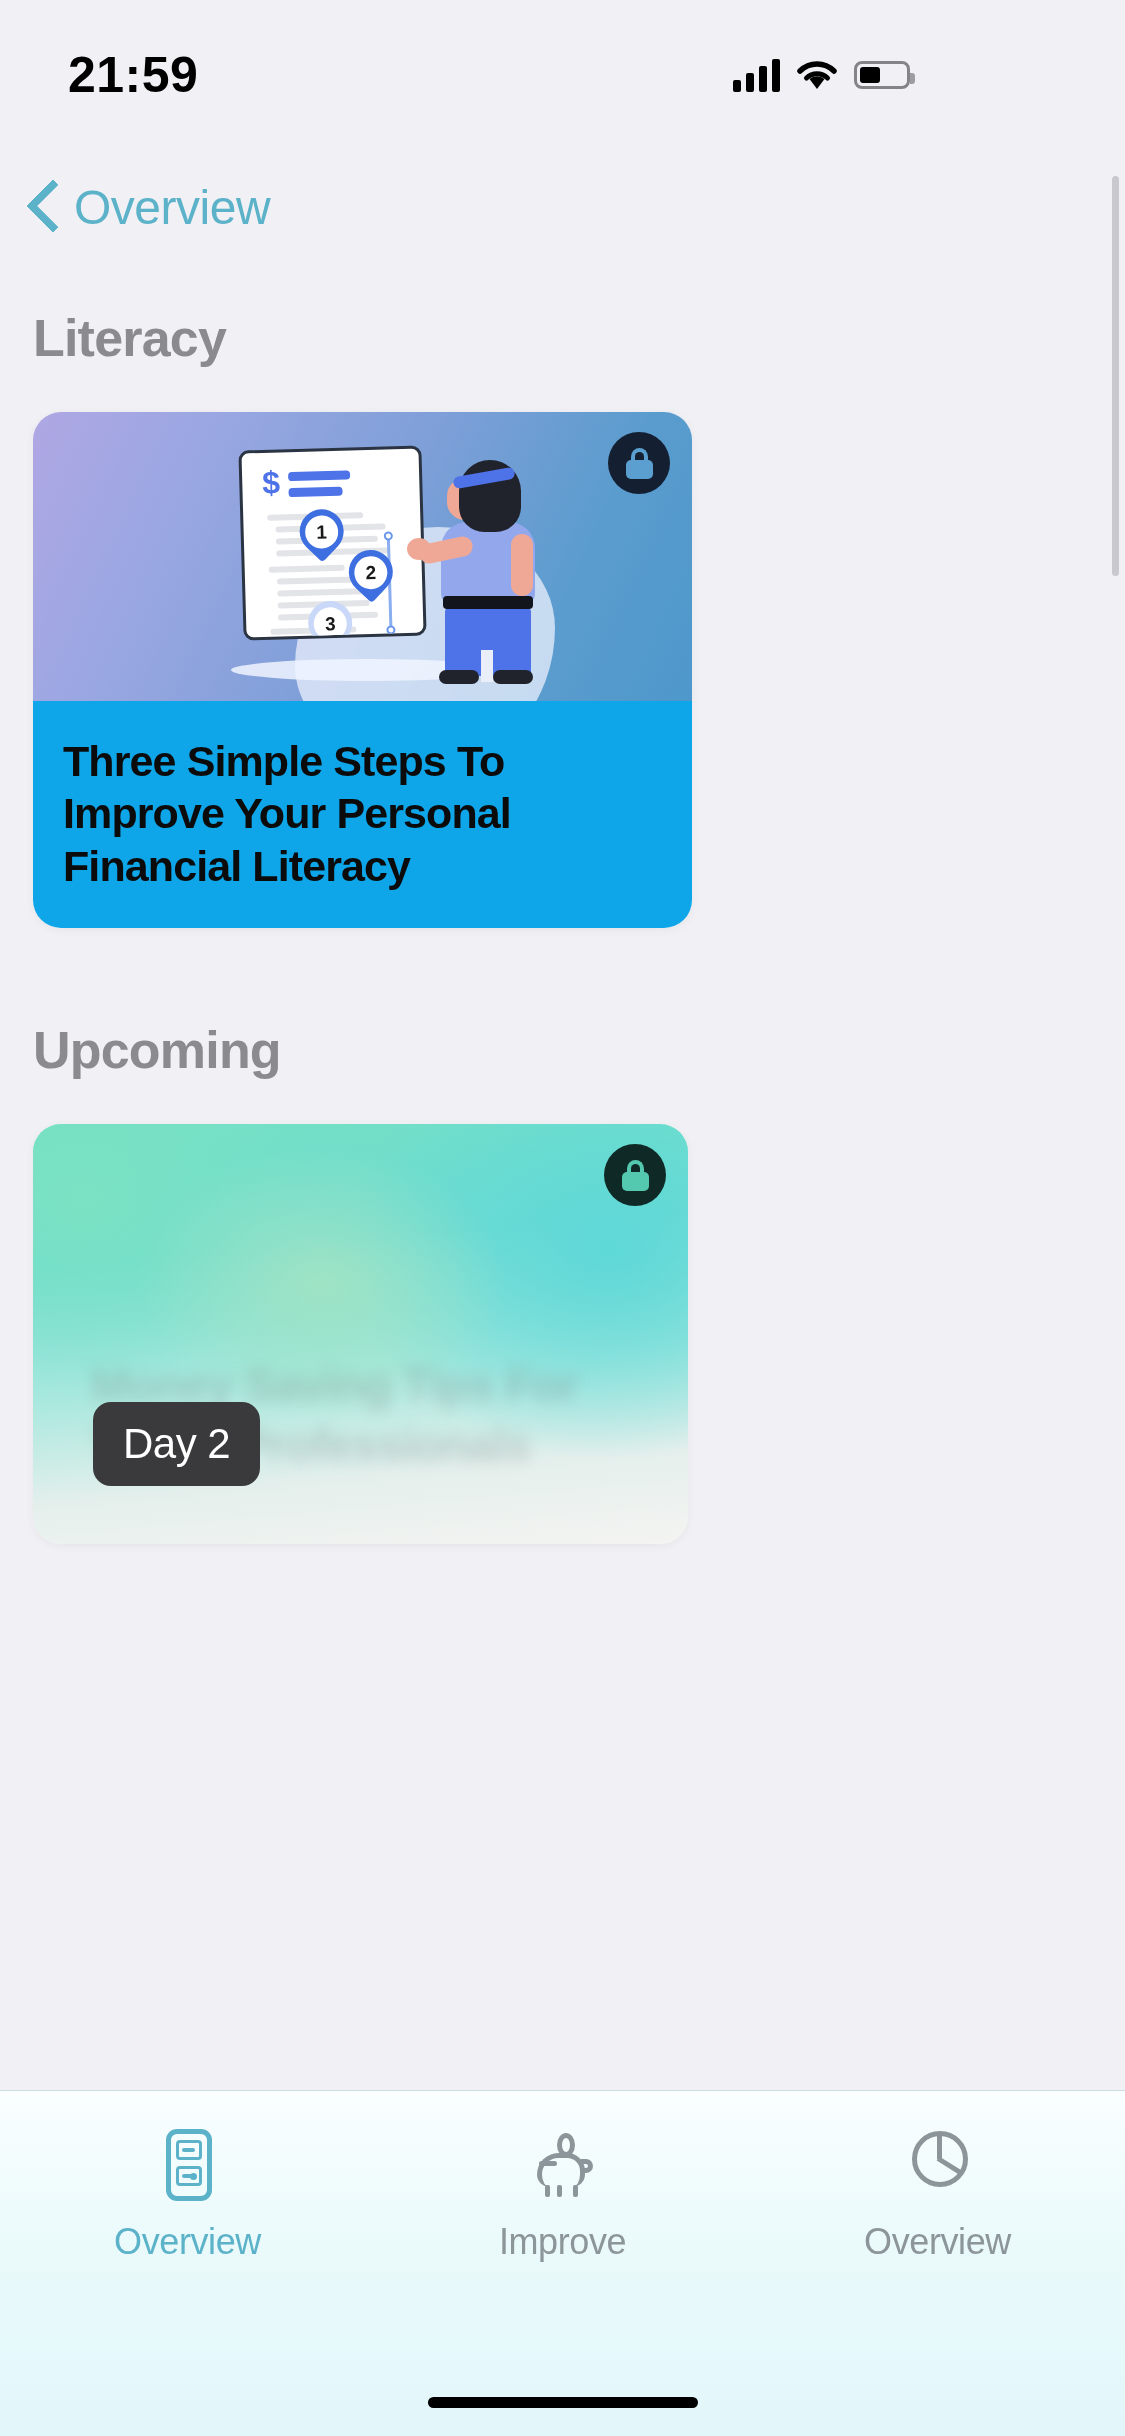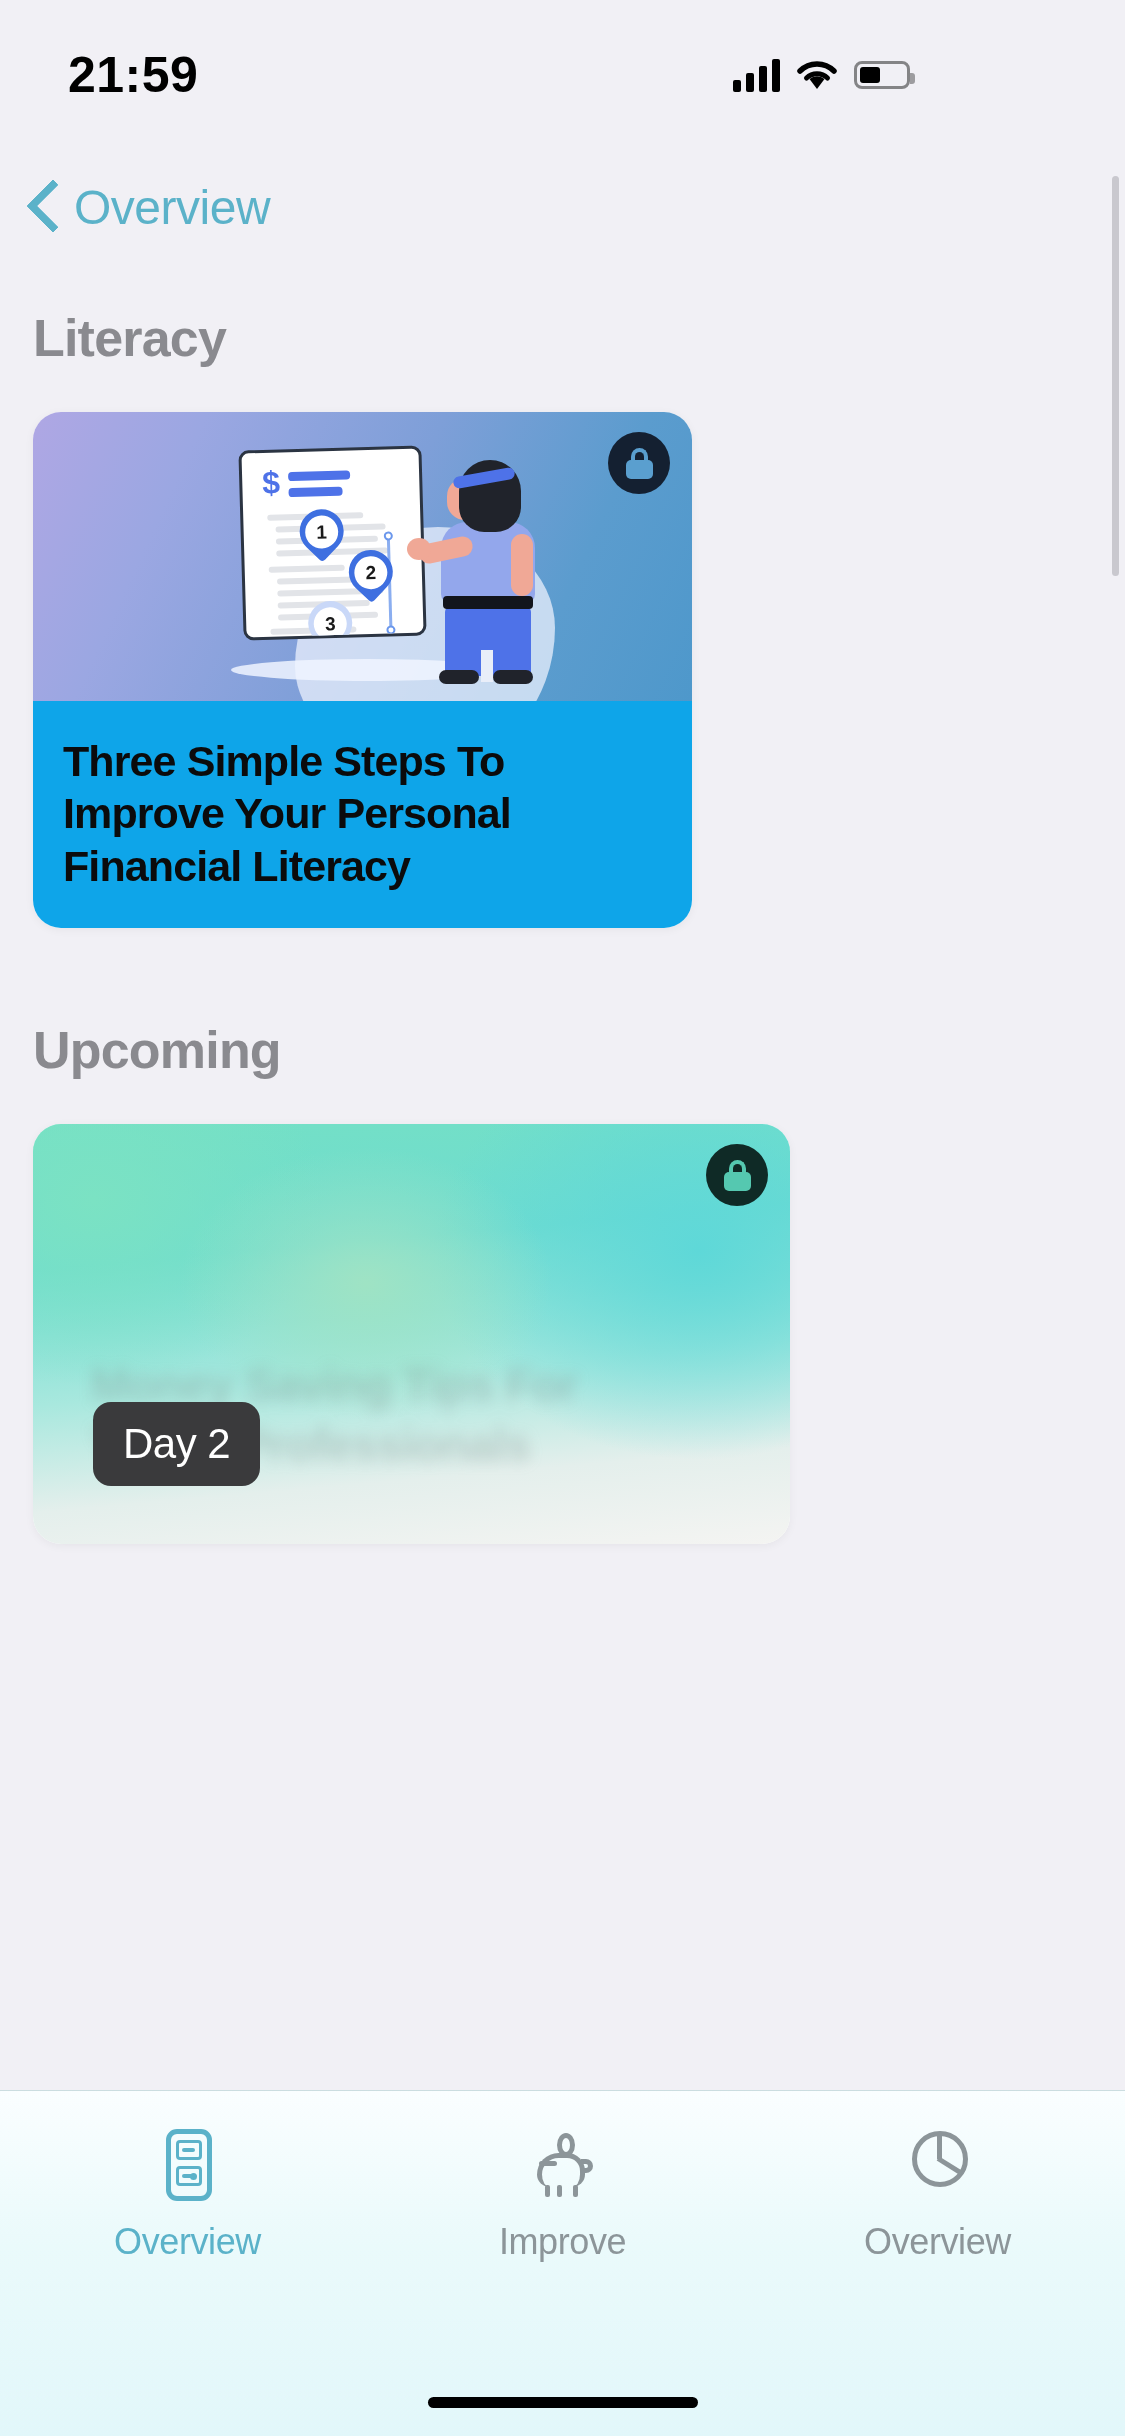--- a/index.html
+++ b/index.html
@@ -203,21 +203,21 @@
   .lock-badge.green .lock-ico .body{ background:#55C8B0; }
 
   .card-body{ padding:34px 30px 36px 30px; background:#0ea5e9;}
   .card-title{
     font-size:43px; font-weight:700; color:#0B0B0C; line-height:1.22;
     letter-spacing:-0.9px;
   }
 
   
   .card-up{
-    position:relative; margin:44px 33px 0 33px; width:757px; height:420px;
+    position:relative; margin:44px 33px 0 33px; width:655px; height:420px;
     border-radius:28px; overflow:hidden; background:#fff;
     box-shadow:0 2px 10px rgba(0,0,0,.05);
   }
   .up-hero{
     position:absolute; inset:0;
     background:
       radial-gradient(ellipse 300px 220px at 44% 38%, #9FE3C4 0%, rgba(159,227,196,0) 62%),
       radial-gradient(ellipse 380px 300px at 88% 30%, #5ED8D8 0%, rgba(94,216,216,0) 70%),
       radial-gradient(ellipse 320px 260px at 8% 18%, #7BE2C3 0%, rgba(123,226,195,0) 72%),
       linear-gradient(175deg,#74E0C5 0%,#6FDCD0 30%,#A8E8DE 58%,#E4EFEC 80%,#F4F4F2 100%);

